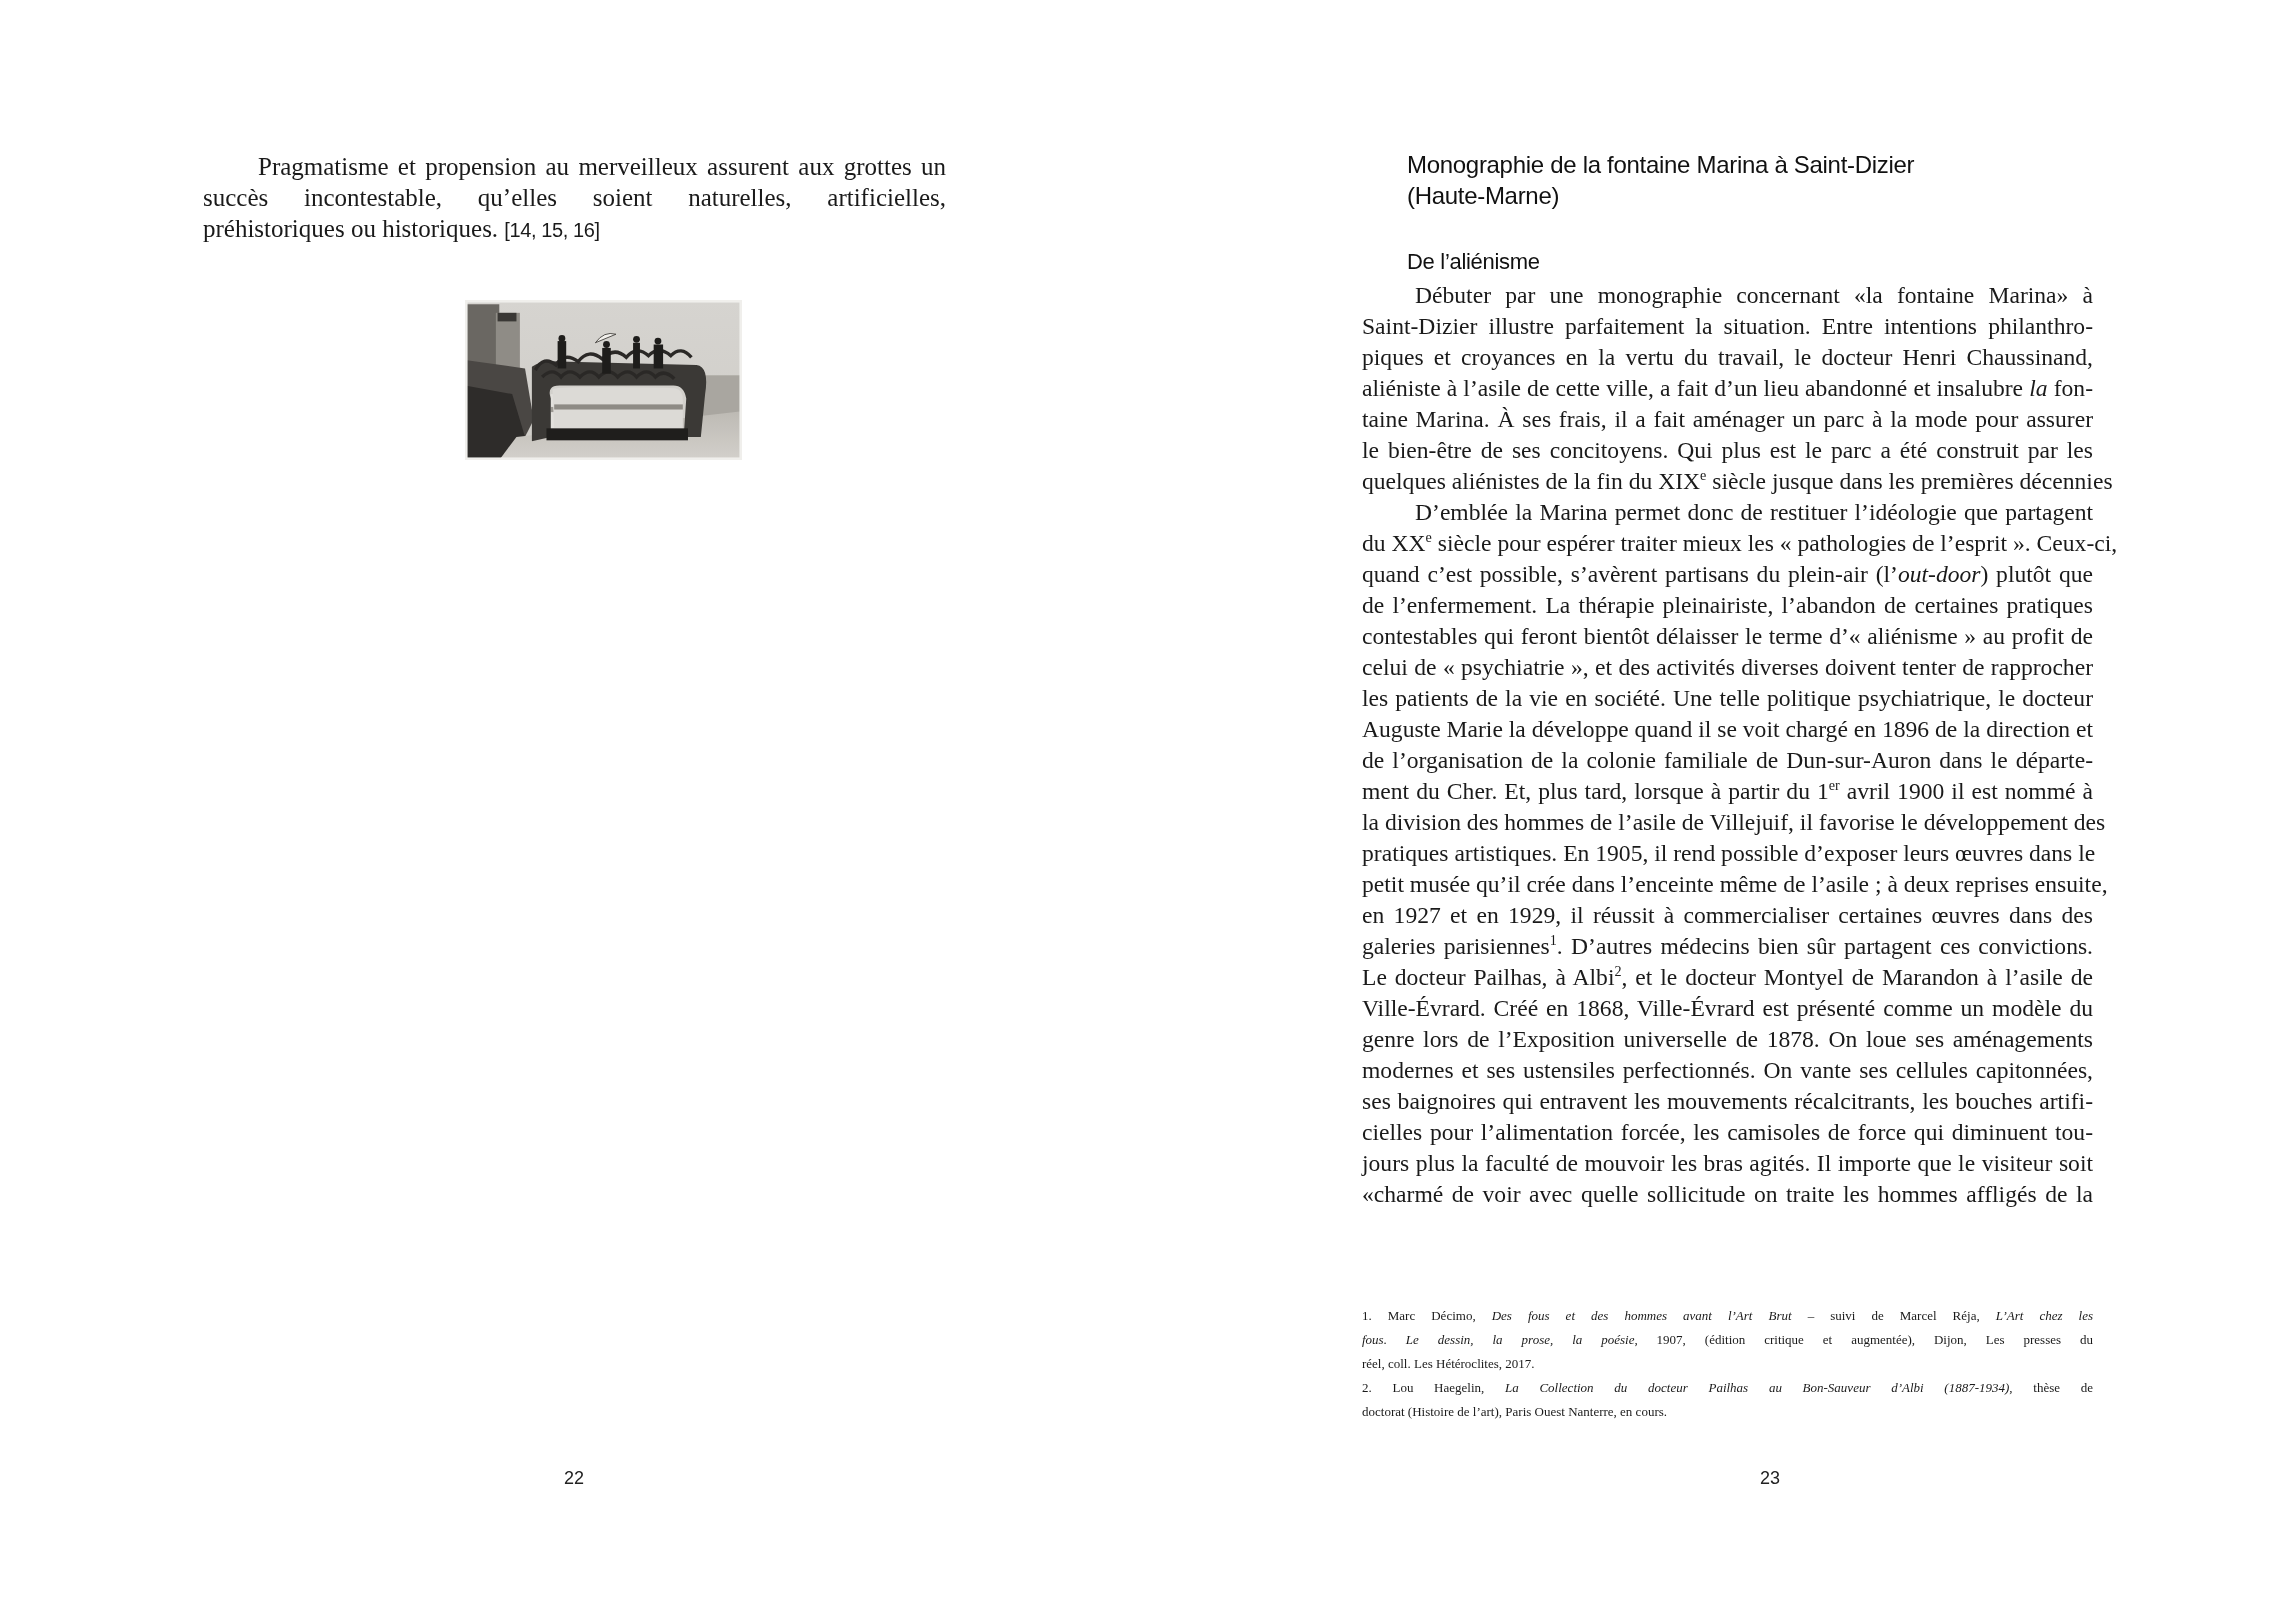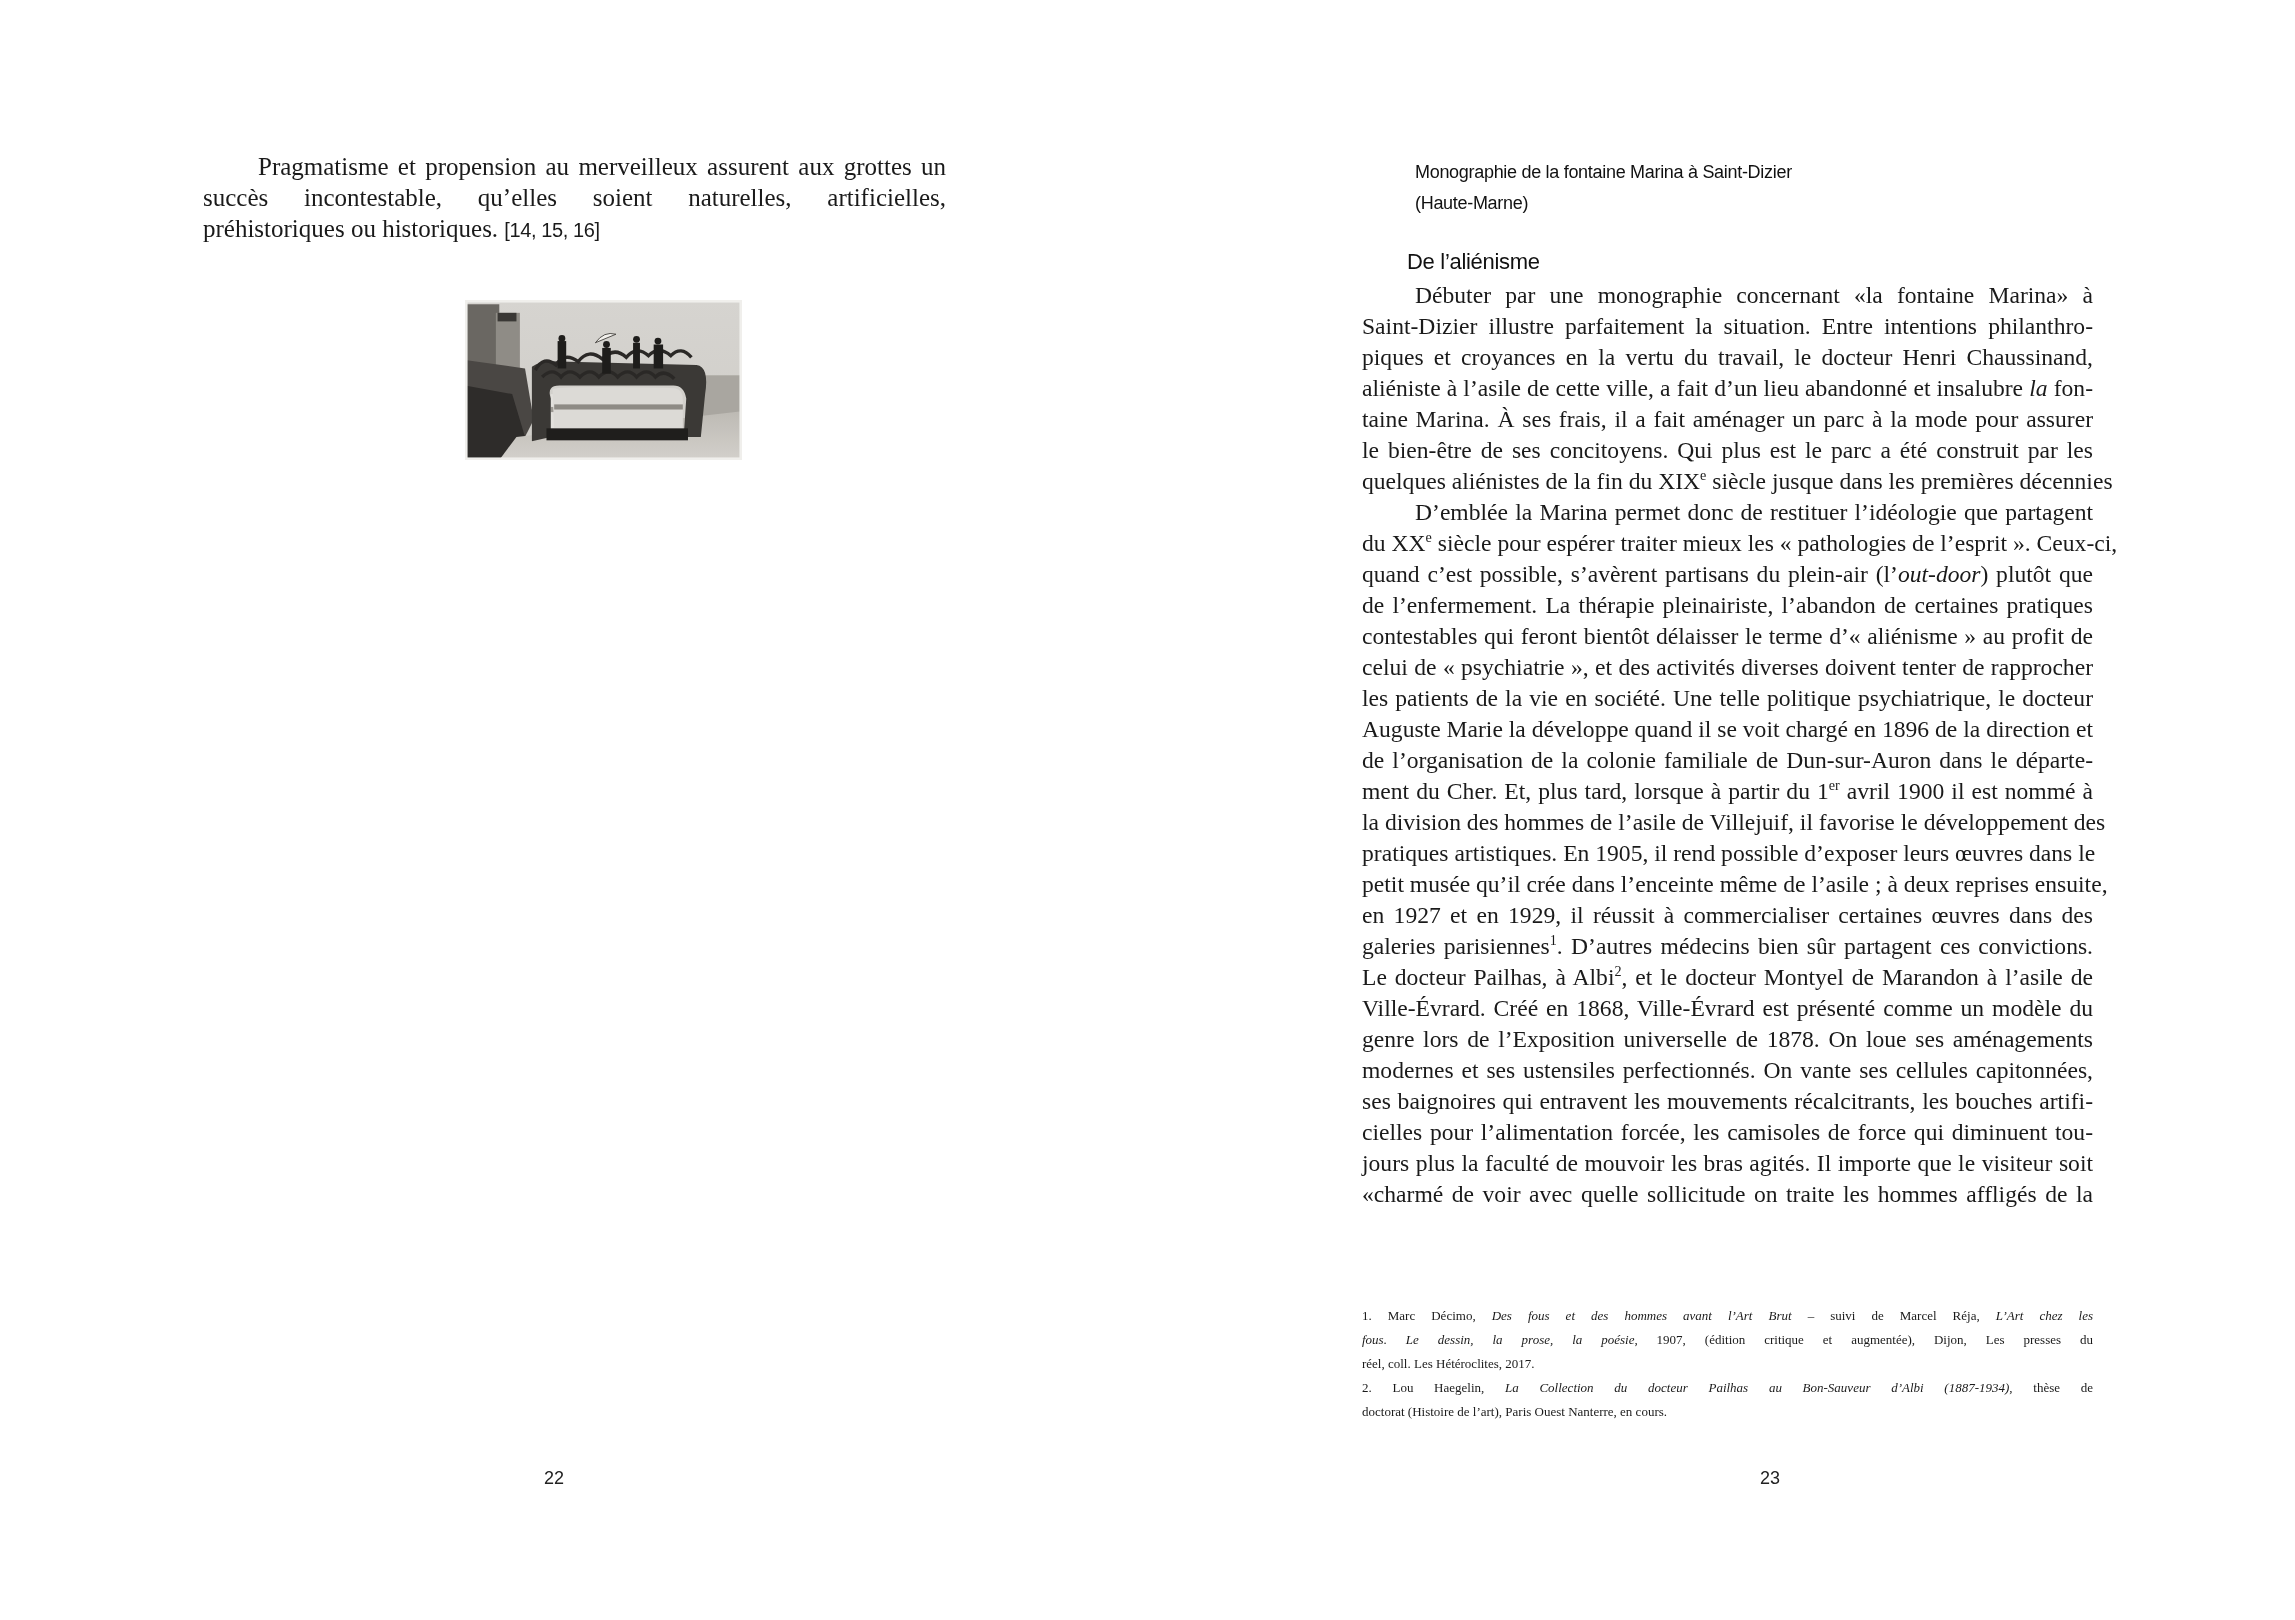--- a/index.html
+++ b/index.html
@@ -53,35 +53,35 @@
   }
   .figure svg { display: block; width: 100%; height: 100%; }
 
   .page-num {
     position: absolute;
     top: 1468px;
     font-family: "Liberation Sans", "DejaVu Sans", sans-serif;
     font-size: 18px;
     color: #222;
   }
-  .page-num.left { left: 544px; text-align: center; }
+  .page-num.left { left: 564px; text-align: center; }
   .page-num.right { left: 1760px; text-align: right; }
 
   
   .heading {
     position: absolute;
     left: 1407px;
     top: 149px;
     width: 686px;
     font-family: "Liberation Sans", "DejaVu Sans", sans-serif;
-    font-size: 18px;
+    font-size: 24px;
     line-height: 31px;
     letter-spacing: -0.3px;
     font-weight: normal;
-    margin: 8px;
+    margin: 0;
     color: #111;
   }
   .subheading {
     position: absolute;
     left: 1407px;
     top: 248px;
     font-family: "Liberation Sans", "DejaVu Sans", sans-serif;
     font-size: 22px;
     line-height: 27.4px;
     letter-spacing: -0.3px;

